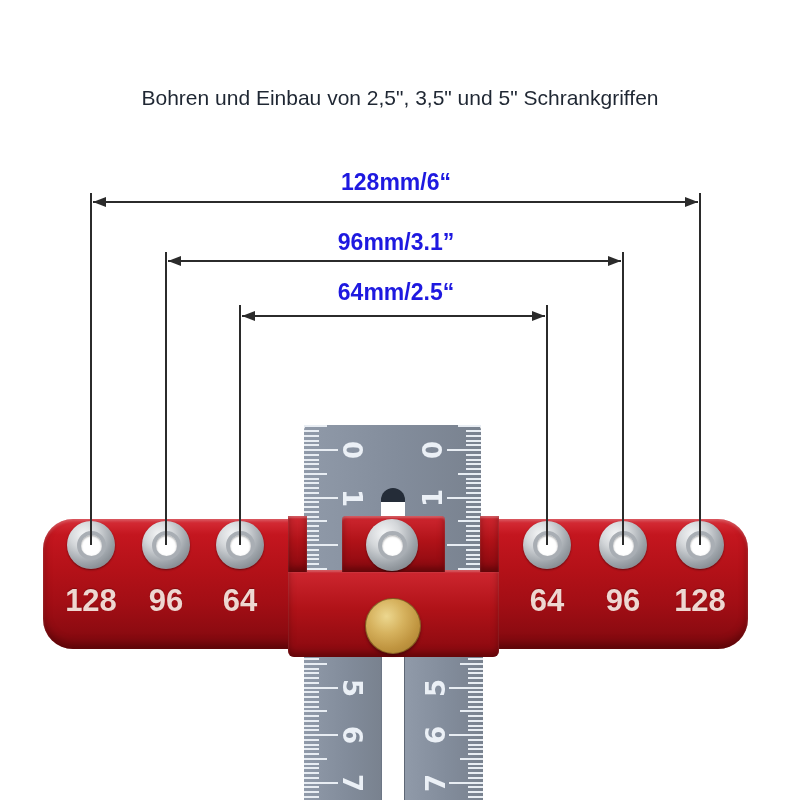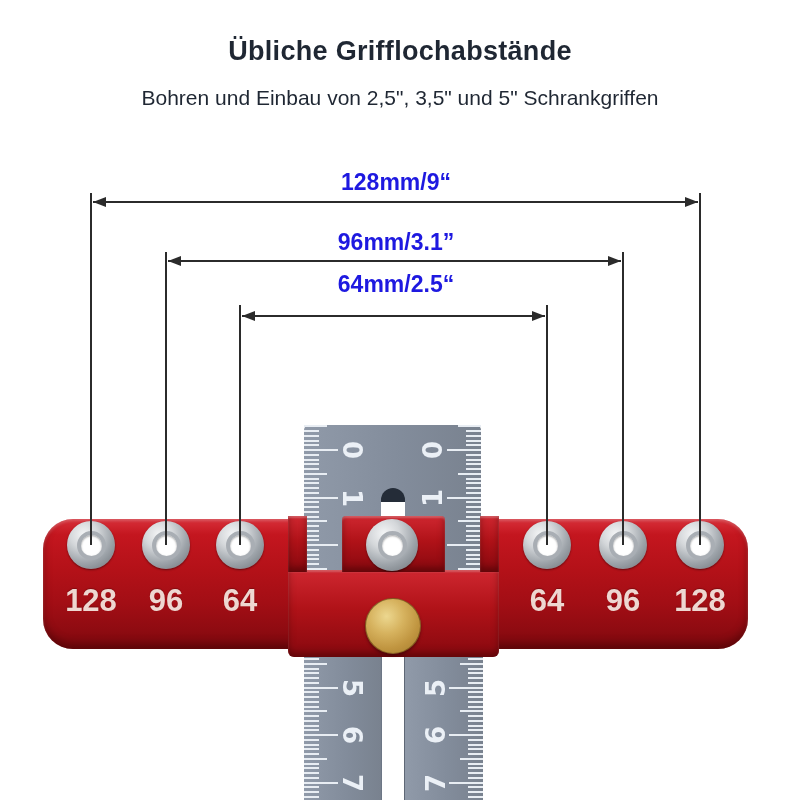--- a/index.html
+++ b/index.html
@@ -64,43 +64,42 @@
         border:4px solid #a9aeb4;box-shadow:inset 0 1px 2px rgba(0,0,0,.35);}
 
   .hole-label{transform:translateX(-50%);top:583px;font-size:31px;font-weight:700;z-index:5;
         color:var(--hole-pink,#eed7d1);text-shadow:0 -1px 1px rgba(60,0,0,.35);}
 </style>
 </head>
 <body>
 
 <div id="canvas">
 
-  <div class="abs title">Übliche Grifflochabstände</div>
   <div class="abs subtitle">Bohren und Einbau von 2,5", 3,5" und 5" Schrankgriffen</div>
 
   <div>
-    <div class="abs dim-label" style="left:396px;top:169px">128mm/9“</div>
+    <div class="abs dim-label" style="left:396px;top:169px">128mm/6“</div>
     <div class="abs dim-line" style="left:93px;top:201px;width:605px"></div>
     <div class="abs arr l" style="left:93px;top:197px"></div>
     <div class="abs arr r" style="left:685px;top:197px"></div>
     <div class="abs ext-line" style="left:90px;top:193px;height:352px"></div>
     <div class="abs ext-line" style="left:699px;top:193px;height:352px"></div>
   </div>
 
   <div>
     <div class="abs dim-label" style="left:396px;top:229px">96mm/3.1”</div>
     <div class="abs dim-line" style="left:168px;top:260px;width:453px"></div>
     <div class="abs arr l" style="left:168px;top:256px"></div>
     <div class="abs arr r" style="left:608px;top:256px"></div>
     <div class="abs ext-line" style="left:165px;top:252px;height:293px"></div>
     <div class="abs ext-line" style="left:622px;top:252px;height:293px"></div>
   </div>
 
   <div>
-    <div class="abs dim-label" style="left:396px;top:271px">64mm/2.5“</div>
+    <div class="abs dim-label" style="left:396px;top:279px">64mm/2.5“</div>
     <div class="abs dim-line" style="left:242px;top:315px;width:303px"></div>
     <div class="abs arr l" style="left:242px;top:311px"></div>
     <div class="abs arr r" style="left:532px;top:311px"></div>
     <div class="abs ext-line" style="left:239px;top:305px;height:240px"></div>
     <div class="abs ext-line" style="left:546px;top:305px;height:240px"></div>
   </div>
 
   <div class="abs plate" id="plate">
       <div class="tick left" style="top: 0.25px; width: 23px;"></div>
       <div class="tick right" style="top: 0.25px; width: 23px;"></div>

